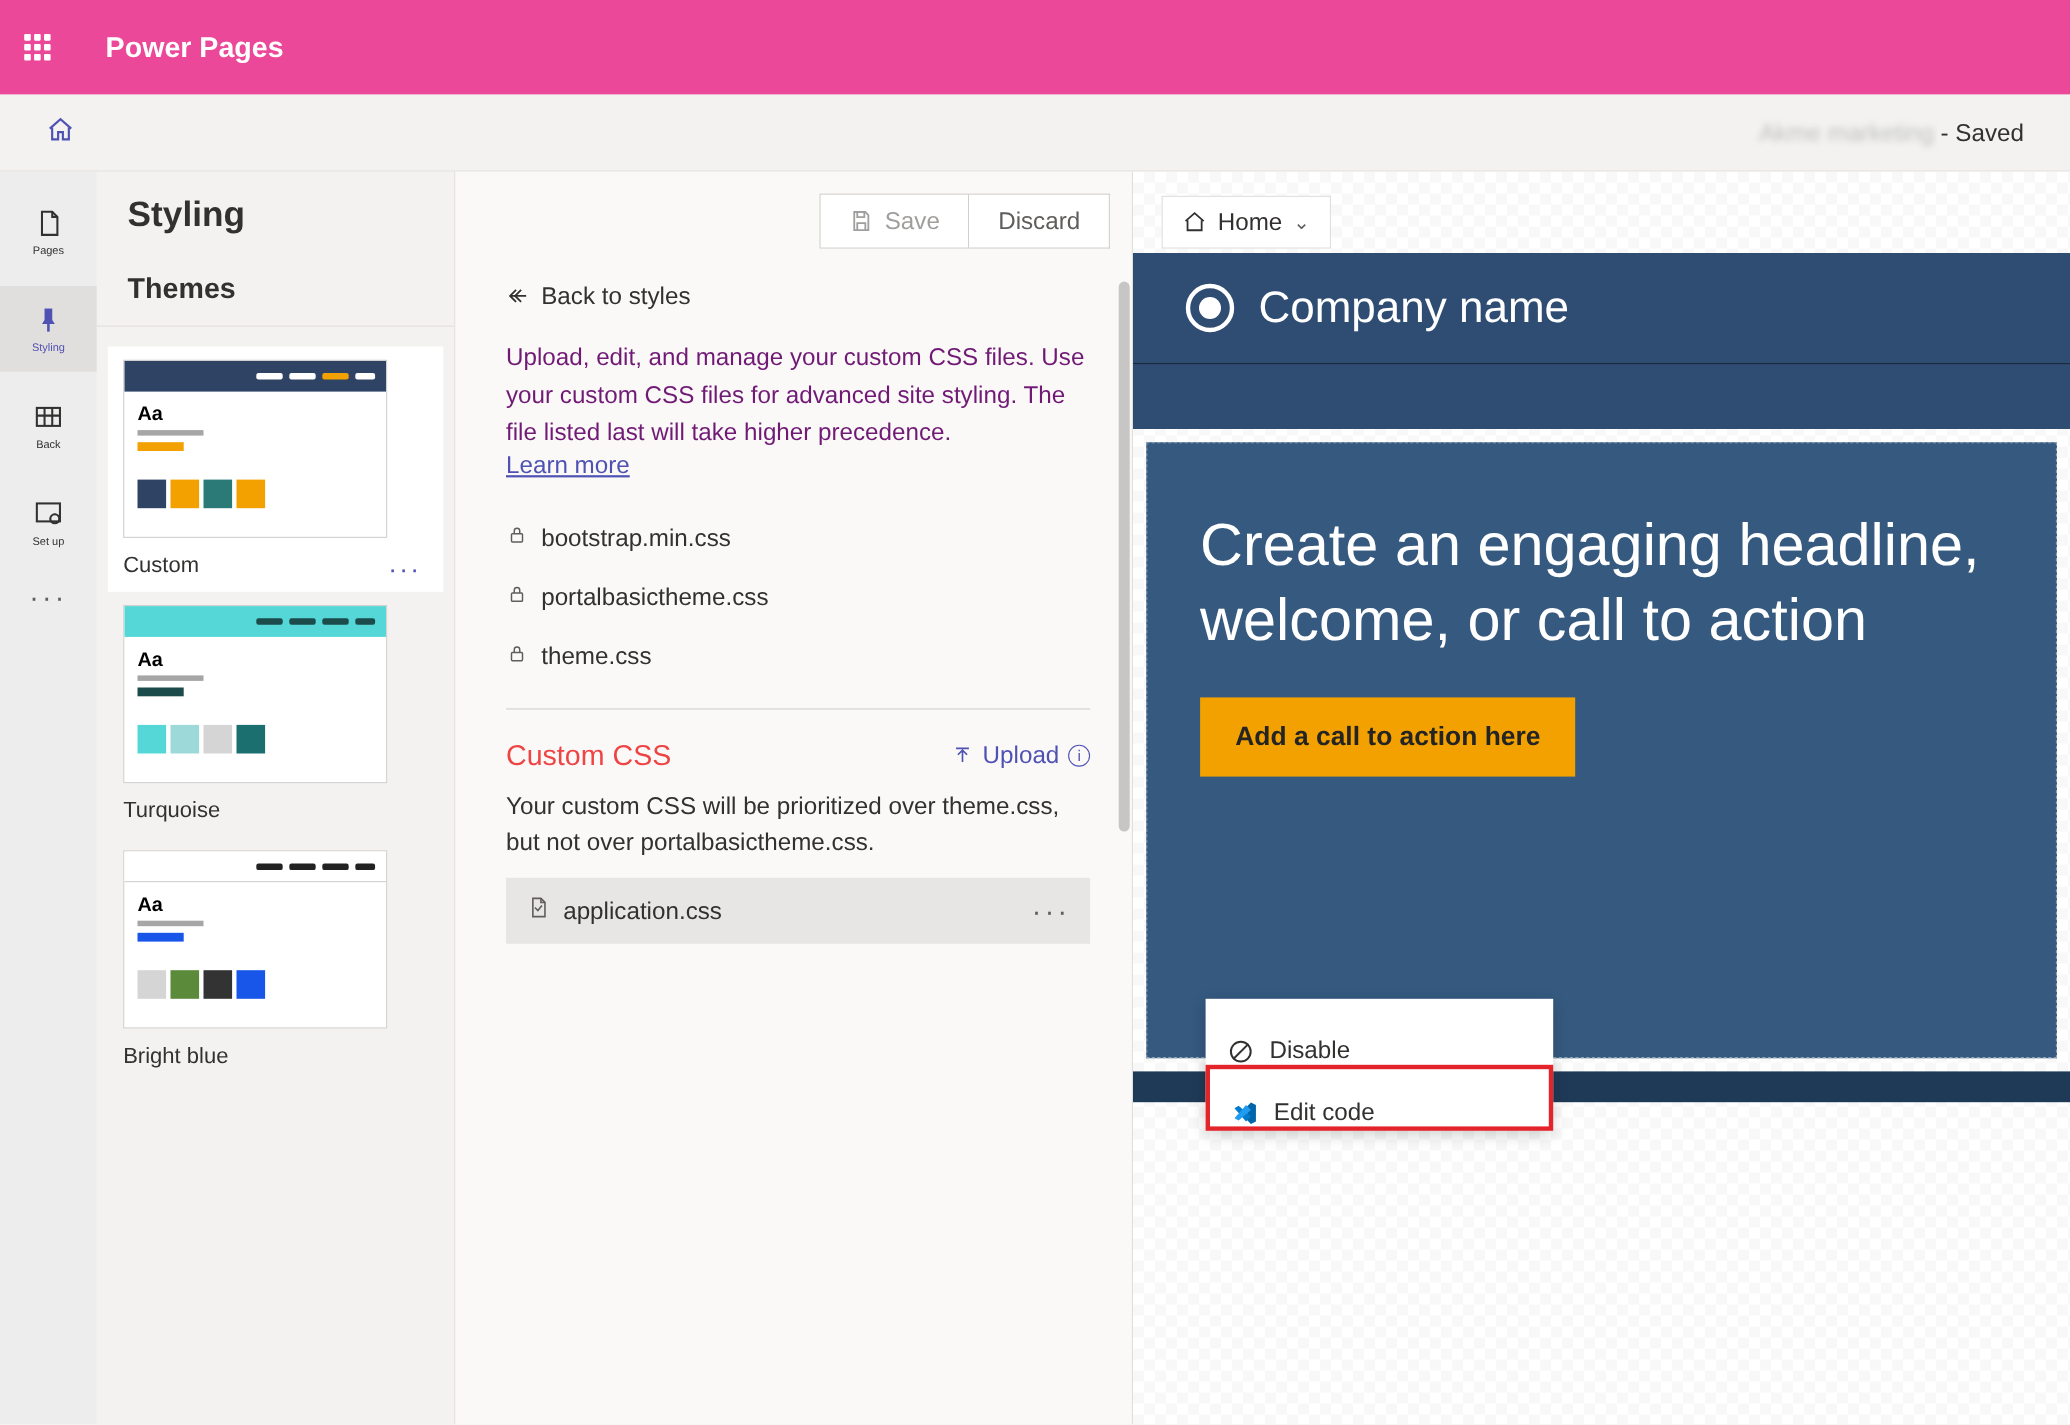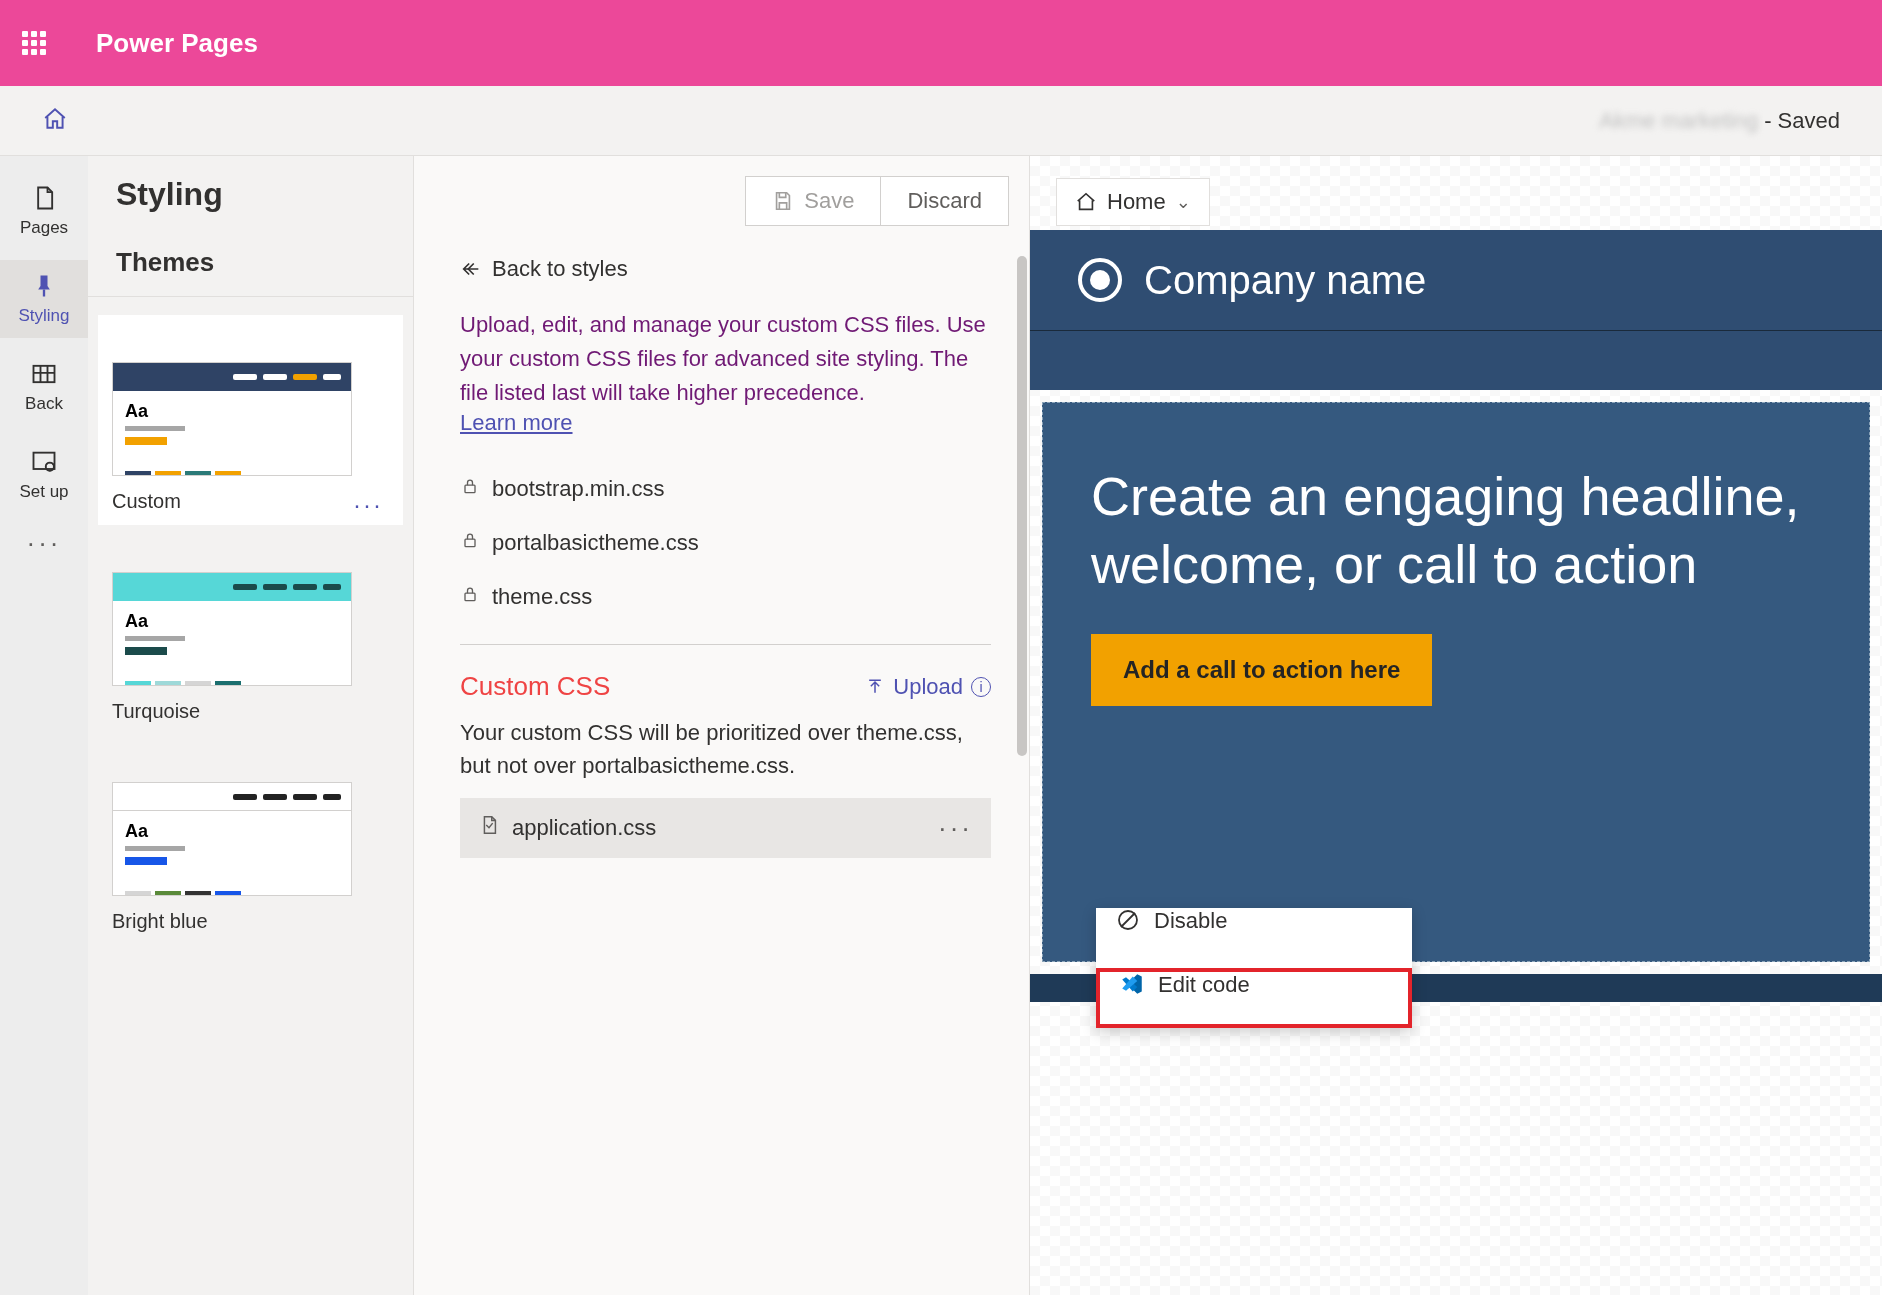--- a/index.html
+++ b/index.html
@@ -18,32 +18,32 @@
   .site-name-blur { color: #c0c0c0; filter: blur(3px); }
 
   
   .workspace { display: flex; height: calc(100% - 156px); }
 
   
   .rail { width: 88px; background: #ededed; display: flex; flex-direction: column; align-items: center; padding-top: 16px; gap: 10px; }
   .rail-item { display: flex; flex-direction: column; align-items: center; justify-content: center; width: 88px; height: 78px; cursor: pointer; color: #323130; }
   .rail-item.active { background: #e1dfdd; color: #4f52b2; }
   .rail-item svg { width: 28px; height: 28px; }
-  .rail-label { font-size: 17px; margin-top: 6px; text-align: right; }
+  .rail-label { font-size: 10px; margin-top: 6px; text-align: right; }
   .rail-more { margin-top: 4px; font-size: 26px; letter-spacing: 3px; cursor: pointer; color:#605e5c;}
 
   
   .style-col { width: 326px; background: #f3f2f1; border-right: 1px solid #e1dfdd; display: flex; flex-direction: column; position: relative; }
   .style-header-row { display: flex; align-items: center; justify-content: space-between; padding: 20px 20px 20px 28px; }
   .style-title { font-size: 32px; font-weight: 700; color: #323130; }
   .themes-label { font-size: 26px; font-weight: 600; padding: 14px 28px 18px; color:#323130; border-bottom:1px solid #e1dfdd; }
   .theme-list { padding: 18px 10px; overflow-y: auto; }
   .theme-card-wrap { padding: 12px 14px; position: relative; }
   .theme-card-wrap.selected { background: #fff; }
-  .theme-thumb { background:#fff; border:1px solid #d2d0ce; width: 240px; height: 114px; padding:0; position: relative; overflow:hidden;margin-top:35px;}
+  .theme-thumb { background:#fff; border:1px solid #d2d0ce; width: 240px; height: 162px; padding:0; position: relative; overflow:hidden;}
   .tt-bar { height: 28px; display:flex; align-items:center; justify-content:flex-end; gap:6px; padding:0 10px;}
   .tt-bar span{ height:6px; border-radius:2px;}
   .tt-body { padding: 10px 12px;}
   .tt-aa { font-size: 18px; font-weight: 600; margin-bottom:4px;}
   .tt-line { height:5px; background:#a6a6a6; margin-bottom:6px;}
   .tt-sw { display:flex; gap:4px; margin-top:26px;}
   .tt-sw span{ width:26px; height:26px;}
   .theme-name { font-size: 20px; color:#323130; margin-top: 14px; }
   .theme-menu { position:absolute; right: 20px; bottom: 6px; font-size: 24px; color:#4f52b2; cursor:pointer; letter-spacing:2px;}
 
@@ -70,21 +70,21 @@
   .custom-file { margin-top: 16px; background:#e8e6e4; height:60px; display:flex; align-items:center; justify-content:space-between; padding:0 18px; font-size:22px; color:#323130;}
   .custom-file .left { display:flex; align-items:center; gap:12px;}
   .file-icon svg { width:22px; height:22px; stroke:#605e5c; fill:none; stroke-width:1.6;}
   .ellipsis-btn { font-size:26px; letter-spacing:3px; color:#605e5c; cursor:pointer;}
 
   
   .fake-scroll { position:absolute; right:2px; top:100px; width:10px; height:500px; background:#c8c6c4; border-radius:5px;}
 
   
   .ctx-menu { position:absolute; left: 682px; top: 752px; width: 316px; background:#fff; box-shadow: 0 4px 14px rgba(0,0,0,.2); z-index: 50;}
-  .ctx-item { display:flex; align-items:flex-start; gap:14px; font-size:22px; color:#323130; height:60px; padding: 0 20px; cursor:pointer;}
+  .ctx-item { display:flex; align-items:flex-end; gap:14px; font-size:22px; color:#323130; height:60px; padding: 0 20px; cursor:pointer;}
   .ctx-item.highlight { border: 4px solid #e3242b; }
   .ctx-item svg { width:24px; height:24px;}
   .vsc-icon path.b{fill:#0065A9;} .vsc-icon path.m{fill:#007ACC;} .vsc-icon path.t{fill:#1F9CF0;}
 
   
   .preview-col { flex:1; position:relative; background:repeating-conic-gradient(#f8f8f8 0% 25%, #fff 0% 50%) 0 0/20px 20px; }
   .preview-bread { position:absolute; top:22px; left:26px; background:#fff; padding:10px 18px; display:flex; align-items:center; gap:10px; font-size:22px; color:#323130; border:1px solid #e1dfdd;}
   .preview-bread svg{width:22px;height:22px;stroke:#323130;fill:none;stroke-width:1.8;}
   .chev{font-size:18px;color:#605e5c;}
   .site-preview { position:absolute; top:74px; left:0; right:0; bottom:0; }

